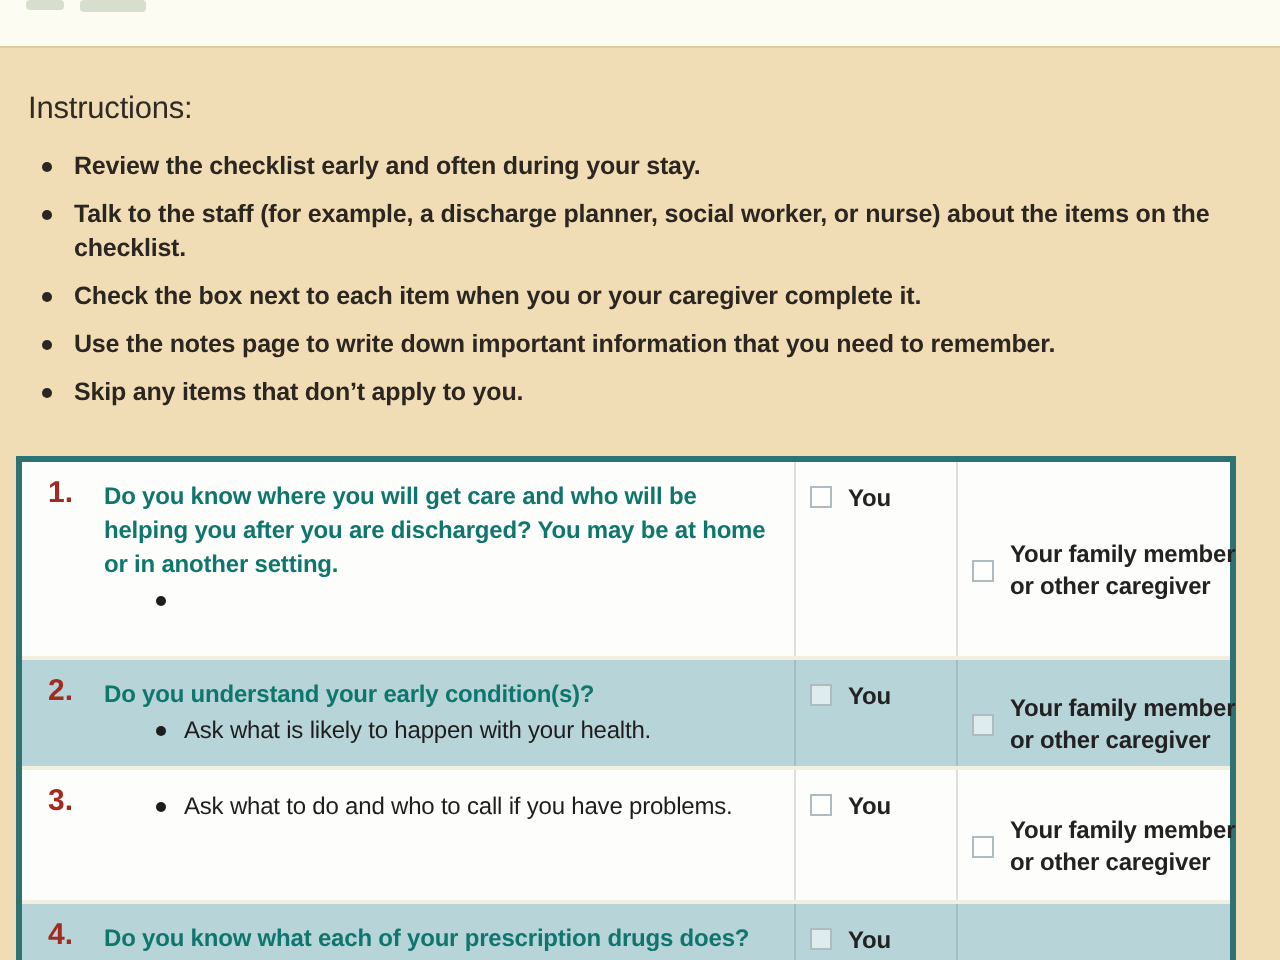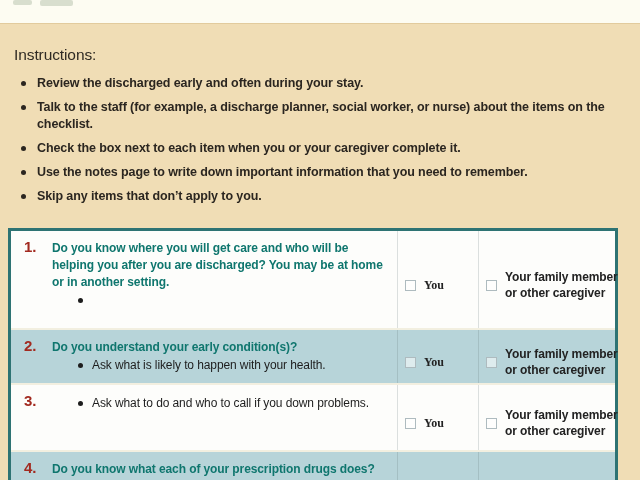--- a/index.html
+++ b/index.html
@@ -66,23 +66,22 @@
   }
   .sub-bullet{
     position:relative;margin-top:1px;padding-left:40px;
     font-size:12px;font-weight:400;color:#1d1d1d;line-height:17px;max-width:320px;letter-spacing:-.1px;
   }
   .sub-bullet .dot{
     position:absolute;left:26px;top:6px;width:5px;height:5px;border-radius:50%;background:#1d1d1d;
   }
   .col-you{
     width:81px;flex:0 0 81px;box-sizing:border-box;
-    padding:10px 0 0 7px;display:flex;align-items:center;
+    padding:10px 0 0 7px;display:flex;align-items:flex-start;
     border-left:1px solid rgba(100,120,120,.22);
-    font-family:Liberation Serif, serif;
   }
   .col-family{
     flex:1 1 auto;box-sizing:border-box;
     padding:10px 0 0 7px;display:flex;align-items:center;
     border-left:1px solid rgba(100,120,120,.22);
   }
   .checkbox{
     width:9px;height:9px;flex:0 0 9px;margin-top:2px;
     border:1.5px solid #aebbbf;background:rgba(255,255,255,.55);
   }
@@ -93,21 +92,21 @@
 </style>
 </head>
 <body>
 
 <div class="top-fragment frag-a"></div>
 <div class="top-fragment frag-b"></div>
 
 <div class="tan-panel">
   <div class="instructions-heading">Instructions:</div>
   <ul class="bullet-list">
-    <li><span class="dot"></span><span>Review the discharged early and often during your stay.</span></li>
+    <li><span class="dot"></span><span>Review the checklist early and often during your stay.</span></li>
     <li><span class="dot"></span><span>Talk to the staff (for example, a discharge planner, social worker, or nurse) about the items on the checklist.</span></li>
     <li><span class="dot"></span><span>Check the box next to each item when you or your caregiver complete it.</span></li>
     <li><span class="dot"></span><span>Use the notes page to write down important information that you need to remember.</span></li>
     <li><span class="dot"></span><span>Skip any items that don’t apply to you.</span></li>
   </ul>
 </div>
 
 <div class="checklist">
 
   <div class="row row-white row-1">
@@ -138,21 +137,21 @@
     </div>
     <div class="col-family">
       <span class="checkbox"></span>
       <span class="cb-label family">Your family member or other caregiver</span>
     </div>
   </div>
 
   <div class="row row-white row-3">
     <div class="col-num">3.</div>
     <div class="col-q">
-      <div class="sub-bullet"><span class="dot"></span><span>Ask what to do and who to call if you down problems.</span></div>
+      <div class="sub-bullet"><span class="dot"></span><span>Ask what to do and who to call if you have problems.</span></div>
     </div>
     <div class="col-you">
       <span class="checkbox"></span>
       <span class="cb-label">You</span>
     </div>
     <div class="col-family">
       <span class="checkbox"></span>
       <span class="cb-label family">Your family member or other caregiver</span>
     </div>
   </div>

